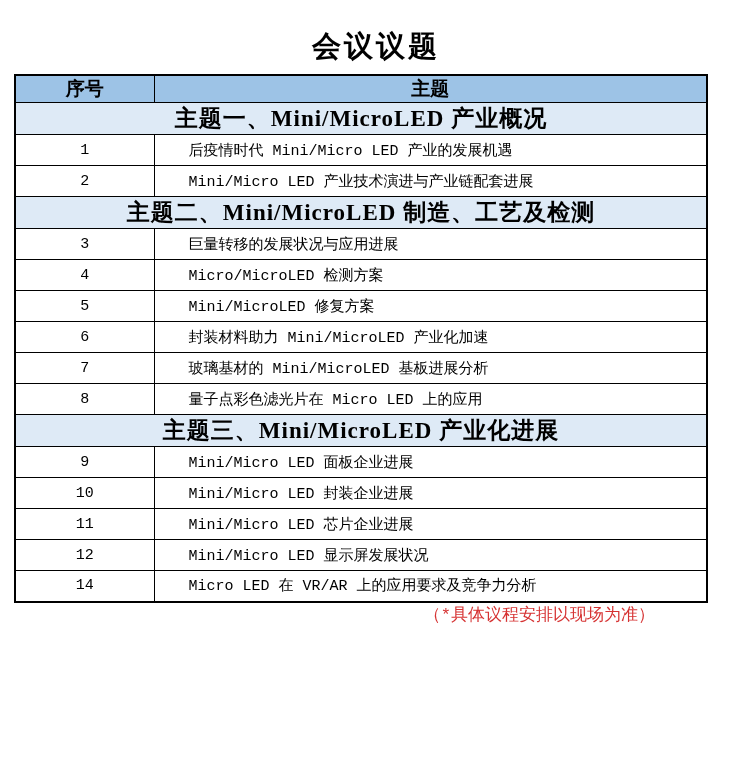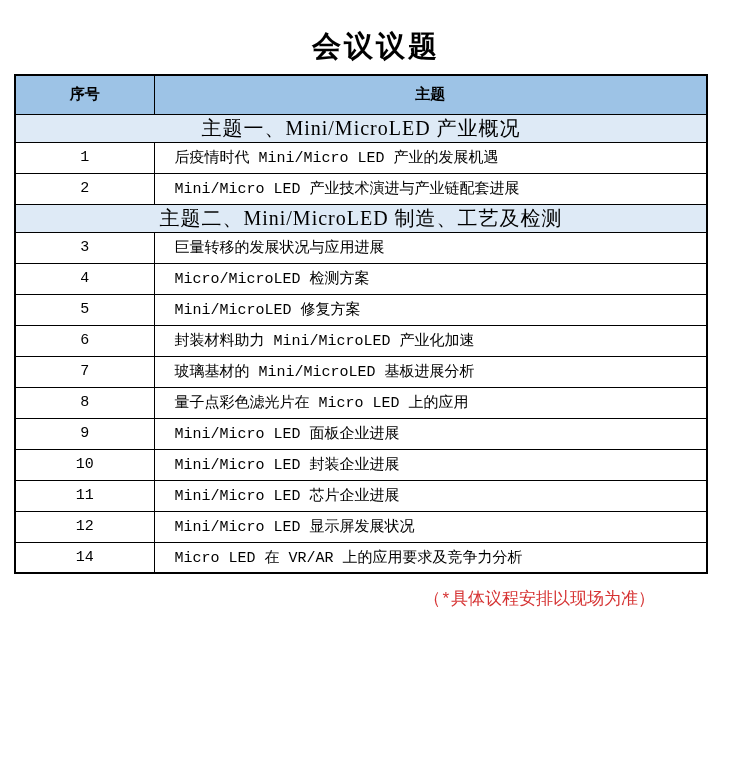--- a/index.html
+++ b/index.html
@@ -24,38 +24,38 @@
     border-collapse:collapse;table-layout:fixed;
     width:694px;margin:22px 0 0 14px;
     border:2px solid var(--border-color);
   }
   table.agenda col.col-index{width:139px;}
   table.agenda th, table.agenda td{
     border:1px solid var(--border-color);
     padding:0;vertical-align:middle;overflow:hidden;white-space:nowrap;
   }
   table.agenda thead th{
-    background:var(--header-bg);height:39px;
+    background:var(--header-bg);height:26px;
     font-family:"Liberation Serif","DejaVu Serif",serif;
-    font-size:15px;font-weight:bold;text-align:center;
+    font-size:19px;font-weight:bold;text-align:center;
   }
   tr.section-row td{
     background:var(--section-bg);height:25px;
     font-family:"Liberation Serif","DejaVu Serif",serif;
-    font-size:20px;font-weight:normal;text-align:center;letter-spacing:1px;
+    font-size:23px;font-weight:bold;text-align:center;letter-spacing:1px;
   }
   tr.topic-row td{
     background:#ffffff;height:31px;
     font-family:"Liberation Mono","DejaVu Sans Mono",monospace;
     font-size:15px;font-weight:normal;
   }
   tr.topic-row td.cell-no{text-align:center;}
-  tr.topic-row td.cell-topic{text-align:left;padding-left:20px;}
+  tr.topic-row td.cell-topic{text-align:left;padding-left:34px;}
   .footnote{
-    margin-top:13px;padding-right:97px;text-align:right;
+    padding-right:97px;text-align:right;
     font-family:"Liberation Mono","DejaVu Sans Mono",monospace;
     font-size:17px;color:var(--footnote-red);
   }
 </style>
 </head>
 <body>
 
 <h1 class="page-title">会议议题</h1>
 
 <table class="agenda">
@@ -101,20 +101,23 @@
         <td class="cell-topic">封装材料助力 Mini/MicroLED 产业化加速</td>
       </tr>
       <tr class="topic-row">
         <td class="cell-no">7</td>
         <td class="cell-topic">玻璃基材的 Mini/MicroLED 基板进展分析</td>
       </tr>
       <tr class="topic-row">
         <td class="cell-no">8</td>
         <td class="cell-topic">量子点彩色滤光片在 Micro LED 上的应用</td>
       </tr>
+      <tr class="section-row">
+        <td colspan="2">主题三、Mini/MicroLED 产业化进展</td>
+      </tr>
       <tr class="topic-row">
         <td class="cell-no">9</td>
         <td class="cell-topic">Mini/Micro LED 面板企业进展</td>
       </tr>
       <tr class="topic-row">
         <td class="cell-no">10</td>
         <td class="cell-topic">Mini/Micro LED 封装企业进展</td>
       </tr>
       <tr class="topic-row">
         <td class="cell-no">11</td>

